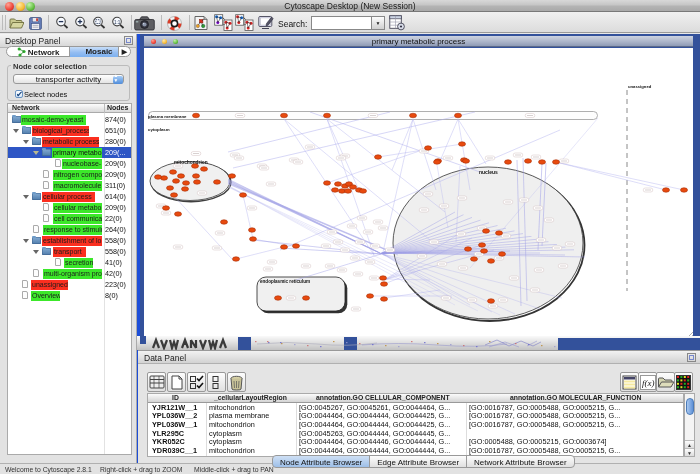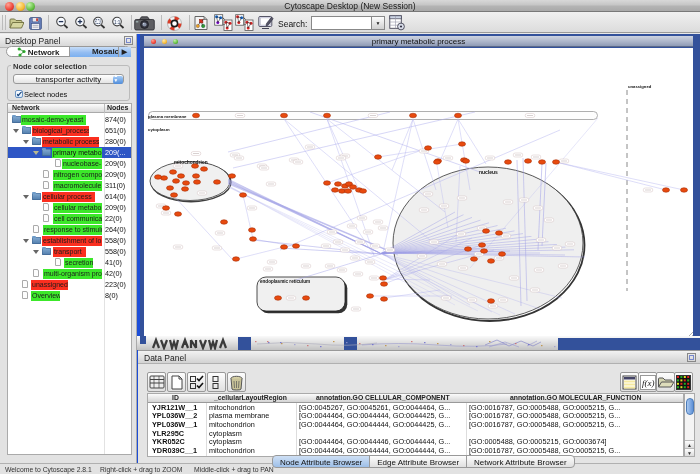--- a/index.html
+++ b/index.html
@@ -17,21 +17,21 @@
 #searchbox { position:absolute; left:311px; top:4px; width:61px; height:14px; background:#fff; border:1px solid #888; }
 #searchdrop { position:absolute; left:371px; top:4px; width:14px; height:14px; background:linear-gradient(#fdfdfd,#d0d0d0); border:1px solid #888; font-size:5px; text-align:center; line-height:13px; color:#222; }
 #statusbar { z-index:5; position:absolute; left:0; top:463px; width:700px; height:11px; background:#e2e2e2; border-top:1px solid #b0b0b0; font-size:6.8px; color:#333; }
 #statusbar span { position:absolute; top:2px; }
 
 #cpanel { position:absolute; left:0; top:34px; width:137px; height:429px; background:#e2e2e2; border-right:1px solid #aaa; }
 #cpanel-head { position:absolute; left:0; top:0; width:136px; height:14px; background:linear-gradient(#f5f5f5,#d6d6d6); border-bottom:1px solid #b5b5b5; }
 #cpanel-head .t { position:absolute; left:5px; top:2px; font-size:8.5px; color:#222; }
 #seg { position:absolute; left:6px; top:11.5px; width:125px; height:11px; background:#fff; border:1px solid #999; border-radius:6px; font-size:8px; font-weight:bold; color:#222; }
 #seg .s1 { position:absolute; left:0; top:0; width:62px; height:10px; line-height:10px; text-align:center; }
-#seg .s2 { position:absolute; left:62px; top:0; width:62px; height:10px; line-height:10px; text-align:center; background:linear-gradient(#c6ddf8 0%,#94bdf2 55%,#7cb0ef 100%); border-left:1px solid #999;padding-left:10px; }
+#seg .s2 { position:absolute; left:62px; top:0; width:49px; height:10px; line-height:10px; text-align:center; background:linear-gradient(#c6ddf8 0%,#94bdf2 55%,#7cb0ef 100%); border-left:1px solid #999;padding-left:10px; }
 #seg .s3 { position:absolute; left:111px; top:0; width:12px; height:10px; line-height:10px; text-align:center; border-left:1px solid #999; font-size:7px; }
 #grp { position:absolute; left:7px; top:31px; width:123px; height:36px; border:1px solid #bbb; border-radius:3px; }
 #grp .lbl { position:absolute; left:3px; top:-4px; background:#e2e2e2; padding:0 2px; font-size:7.5px; font-weight:bold; color:#333; }
 #combo { position:absolute; left:5px; top:8px; width:111px; height:10px; background:linear-gradient(#ffffff,#e4e4e4); border:1px solid #999; border-radius:3px; font-size:8px; text-align:center; line-height:9px; color:#111; }
 #combo .step { position:absolute; right:0.5px; top:0.5px; width:10px; height:8px; background:linear-gradient(#a6ccf6,#4f8cda); border-radius:2px; }
 #combo .step:before { content:"\25B4"; position:absolute; top:-5px; left:2px; font-size:5.5px; color:#fff; }
 #combo .step:after { content:"\25BE"; position:absolute; top:0px; left:2px; font-size:5.5px; color:#fff; }
 #chk { position:absolute; left:7px; top:24px; width:8px; height:8px; background:linear-gradient(#fff,#d5e8fa); border:1px solid #6a93c2; border-radius:2px; }
 #chk:before { content:"\2714"; position:absolute; left:0px; top:-2px; font-size:8.5px; color:#16427c; }
 #chklbl { position:absolute; left:24px; top:56px; font-size:7.5px; color:#111; }
@@ -967,20 +967,21 @@
           </div>
 <div class="drow" style="top:25.9px">
             <b>YPL036W__1</b>
             <span class="c2">mitochondrion</span>
             <span class="c3">[GO:0044464, GO:0044444, GO:0044425, G...</span>
             <span class="c4">[GO:0016787, GO:0005488, GO:0005215, G...</span>
           </div>
 <div class="drow" style="top:34.599999999999994px">
             <b>YLR295C</b>
             <span class="c2">cytoplasm</span>
+            <span class="c3">[GO:0045263, GO:0044444, GO:0044445, G...</span>
           </div>
 <div class="drow" style="top:43.3px">
             <b>YKR052C</b>
             <span class="c2">cytoplasm</span>
             <span class="c3">[GO:0044464, GO:0044446, GO:0044444, G...</span>
             <span class="c4">[GO:0005488, GO:0005215, GO:0003674]</span>
           </div>
 <div class="drow" style="top:52.0px">
             <b>YDR039C__1</b>
             <span class="c2">mitochondrion</span>

